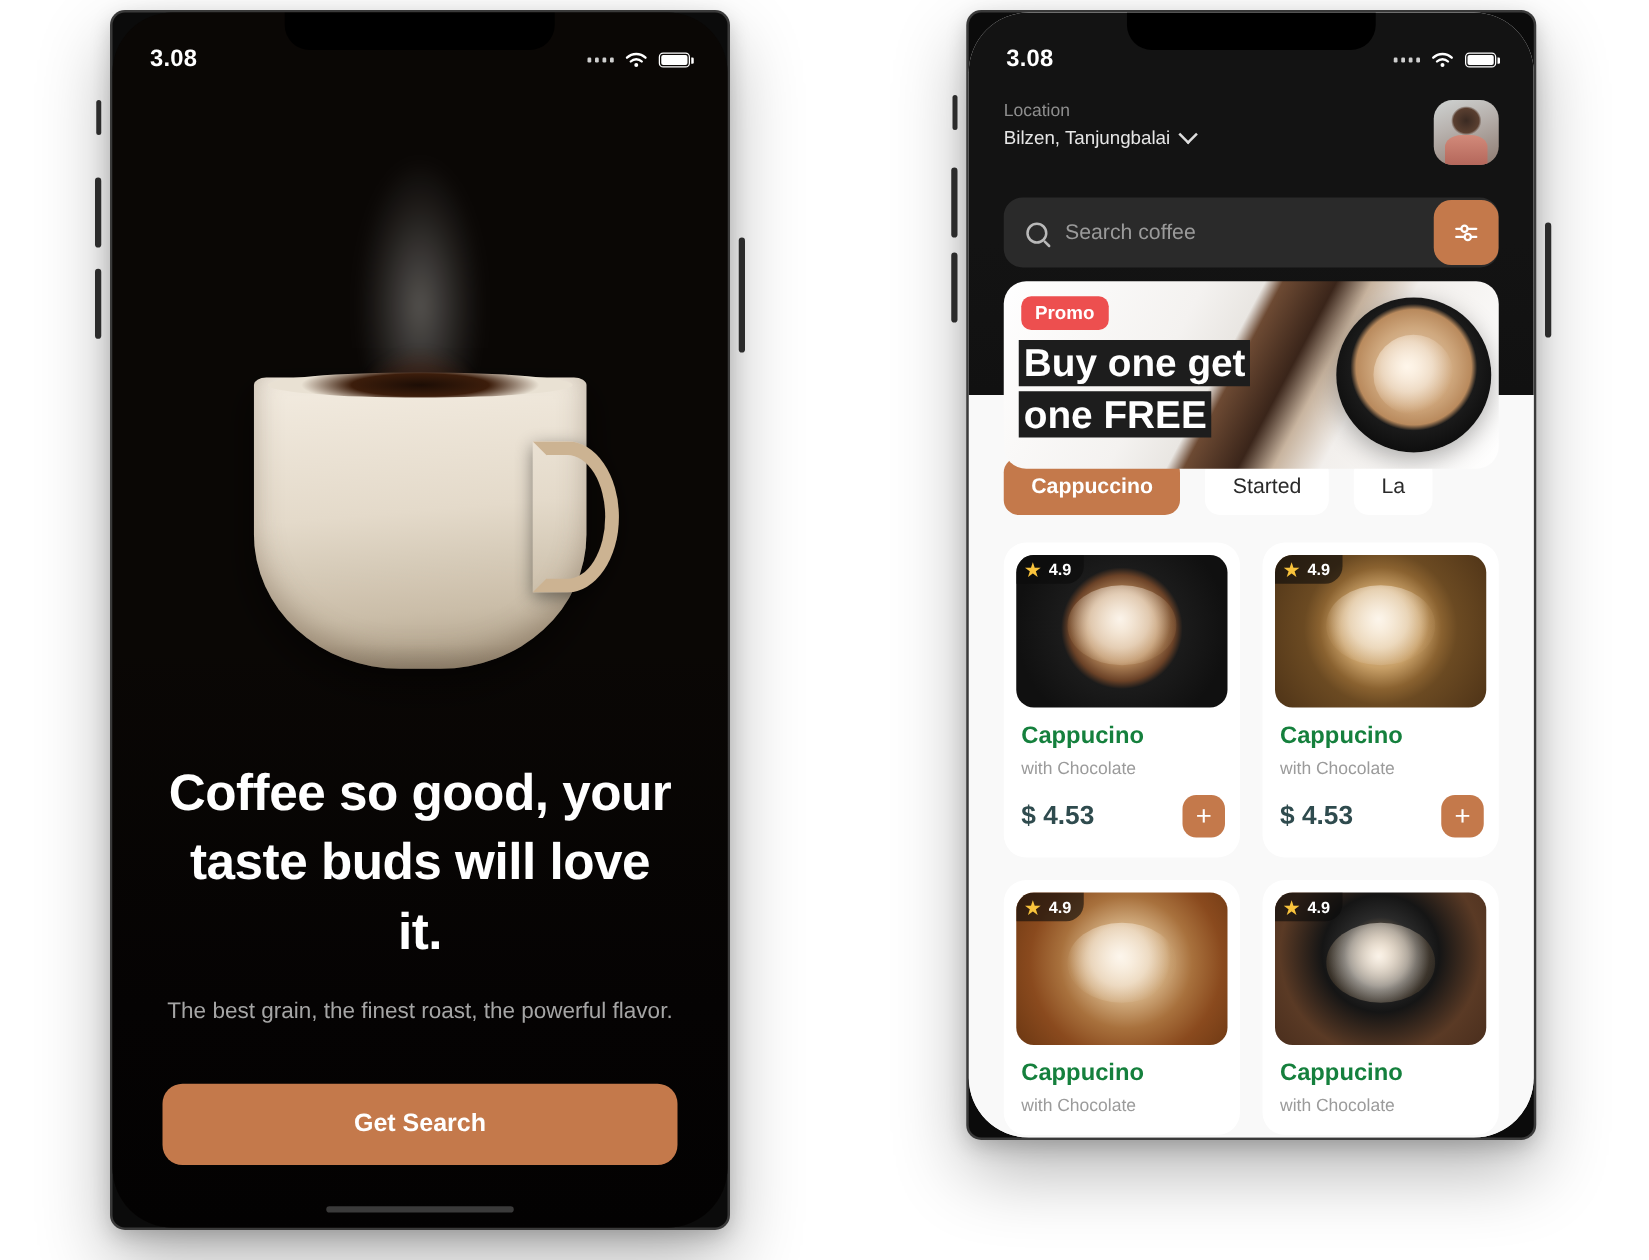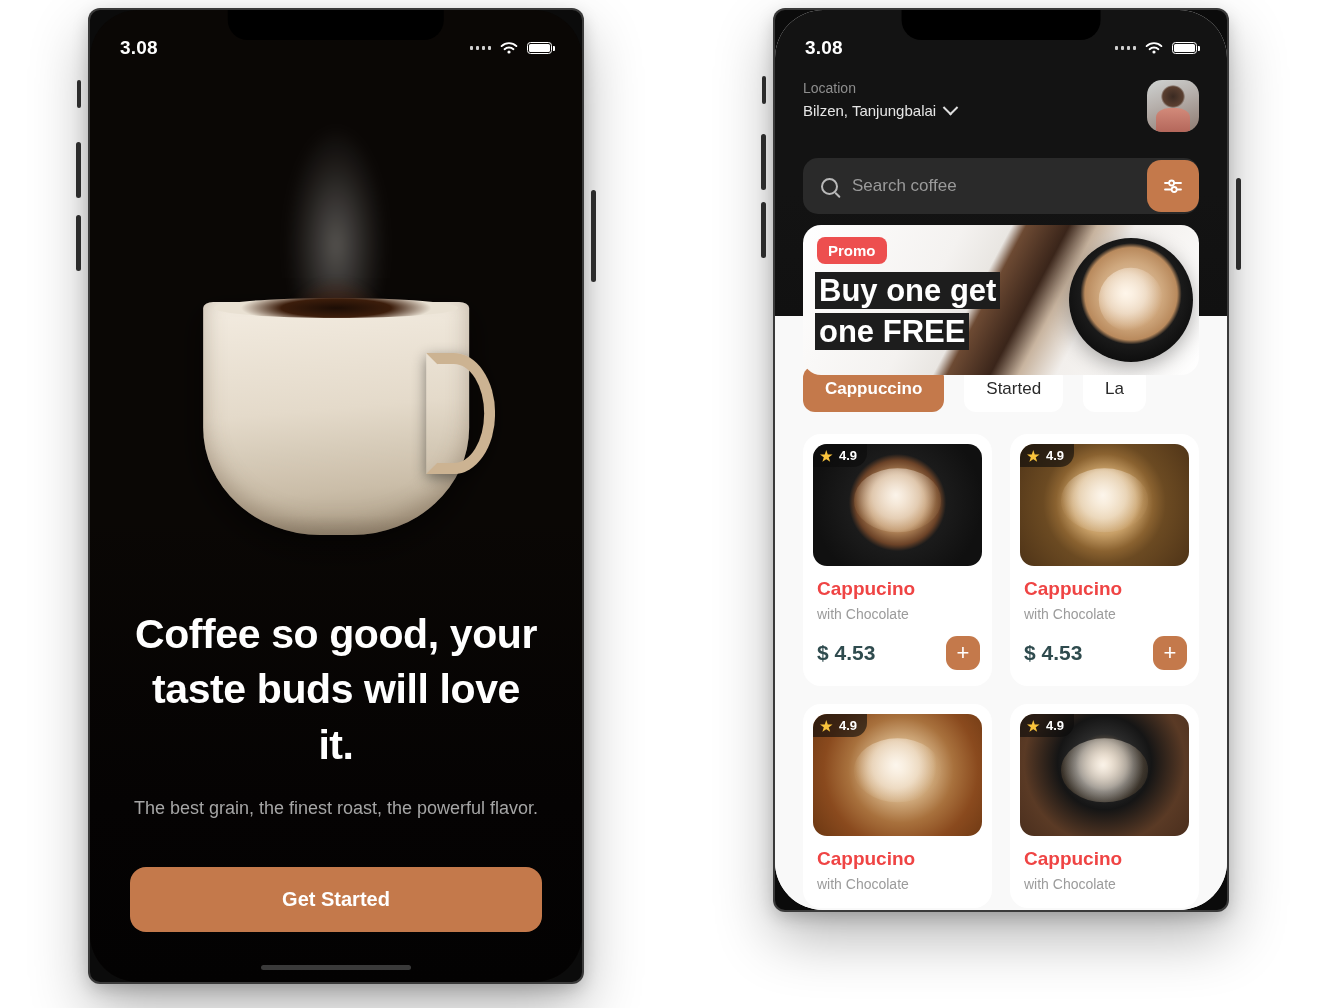--- a/index.html
+++ b/index.html
@@ -298,21 +298,21 @@
     border-radius:14px 0 14px 0;
     padding:4px 10px 4px 7px;
     display:flex; align-items:center; gap:5px;
     color:#ffffff; font-size:13px; font-weight:600;
   }
   .star {
     width:14px; height:14px; flex:none; color:#f9c33c; line-height:1; font-size:14px;
   }
   .card-title {
     margin-top:12px; padding:0 4px;
-    color:#ef4444; font-size:19px; font-weight:700;
+    color:#15803d; font-size:19px; font-weight:700;
   }
   .card-sub {
     margin-top:6px; padding:0 4px;
     color:#9b9b9b; font-size:14px; font-weight:400;
   }
   .card-foot {
     margin-top:14px; padding:0 2px 0 4px;
     display:flex; align-items:center; justify-content:space-between;
   }
   .price { color:#2f4b4e; font-size:21px; font-weight:700; }
@@ -364,21 +364,21 @@
           </svg>
           <span class="sb-batt">
               <i></i>
             </span>
         </div>
       </div>
 
       <div class="onboard-copy">
         <h1 class="headline">Coffee so good, your taste buds will love it.</h1>
         <p class="subline">The best grain, the finest roast, the powerful flavor.</p>
-        <button class="cta">Get Started</button>
+        <button class="cta">Get Search</button>
       </div>
 
       <div class="home-ind light"></div>
     </div>
   </div>
 
   <div class="phone" id="phone-right">
     <div class="side-btn btn-mute" style="top:66px"></div>
     <div class="side-btn btn-volup" style="top:124px"></div>
     <div class="side-btn btn-voldn" style="top:192px"></div>

